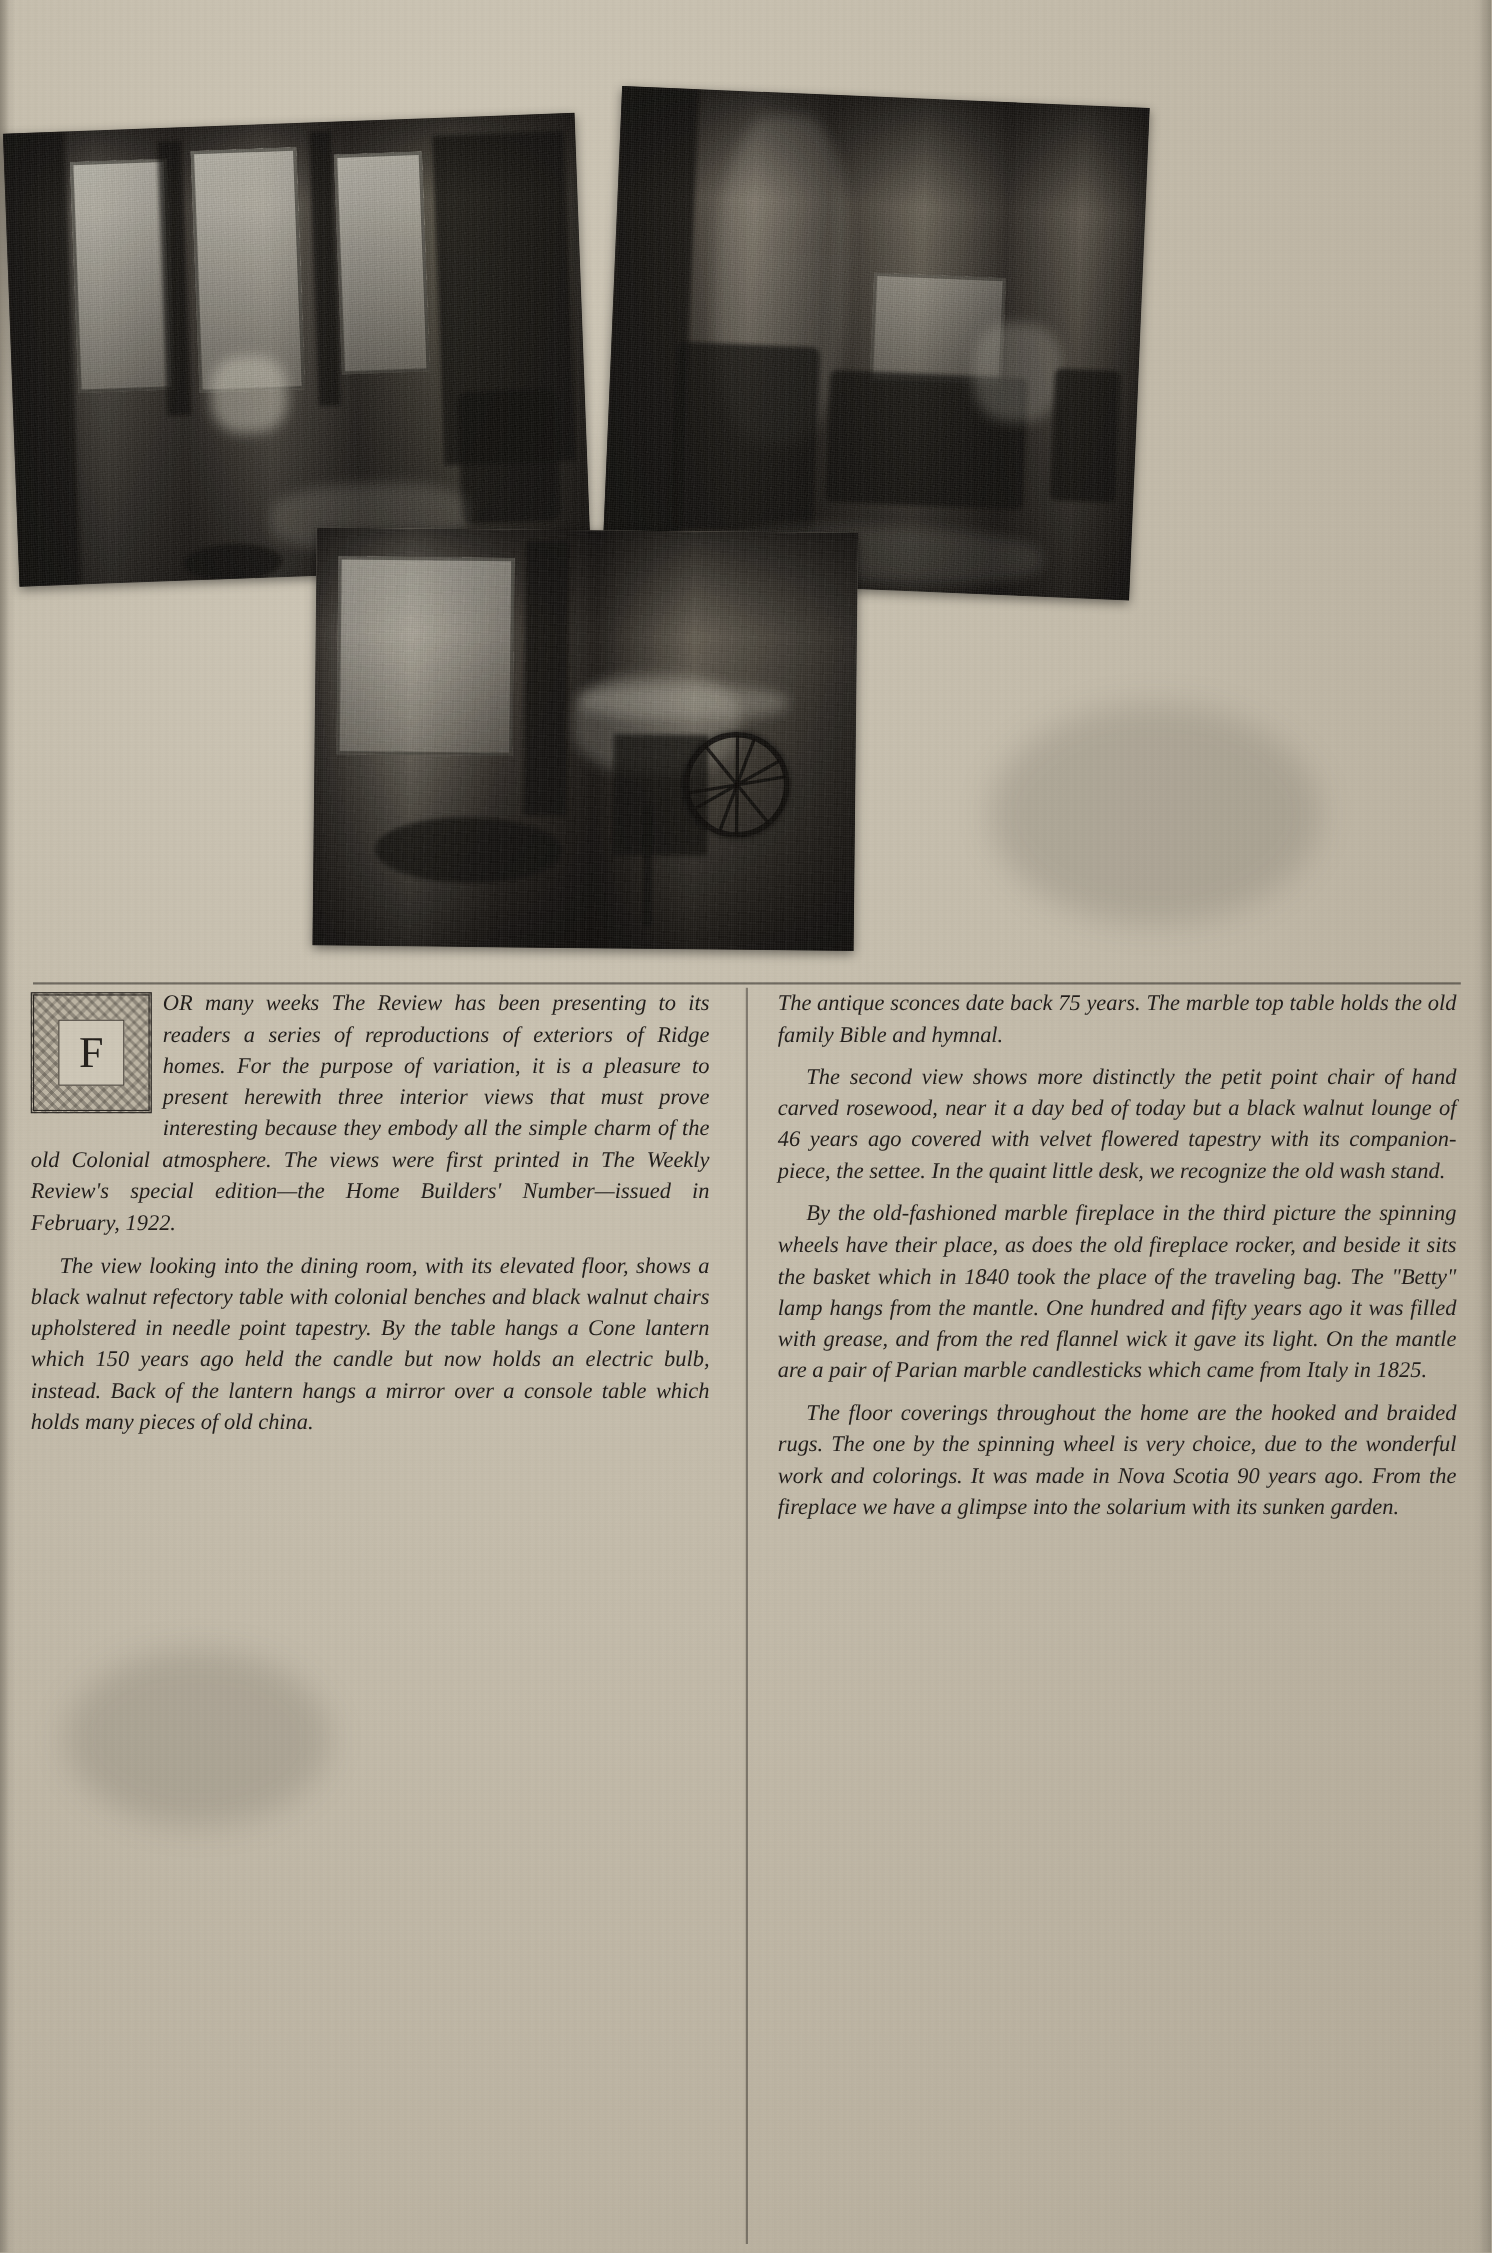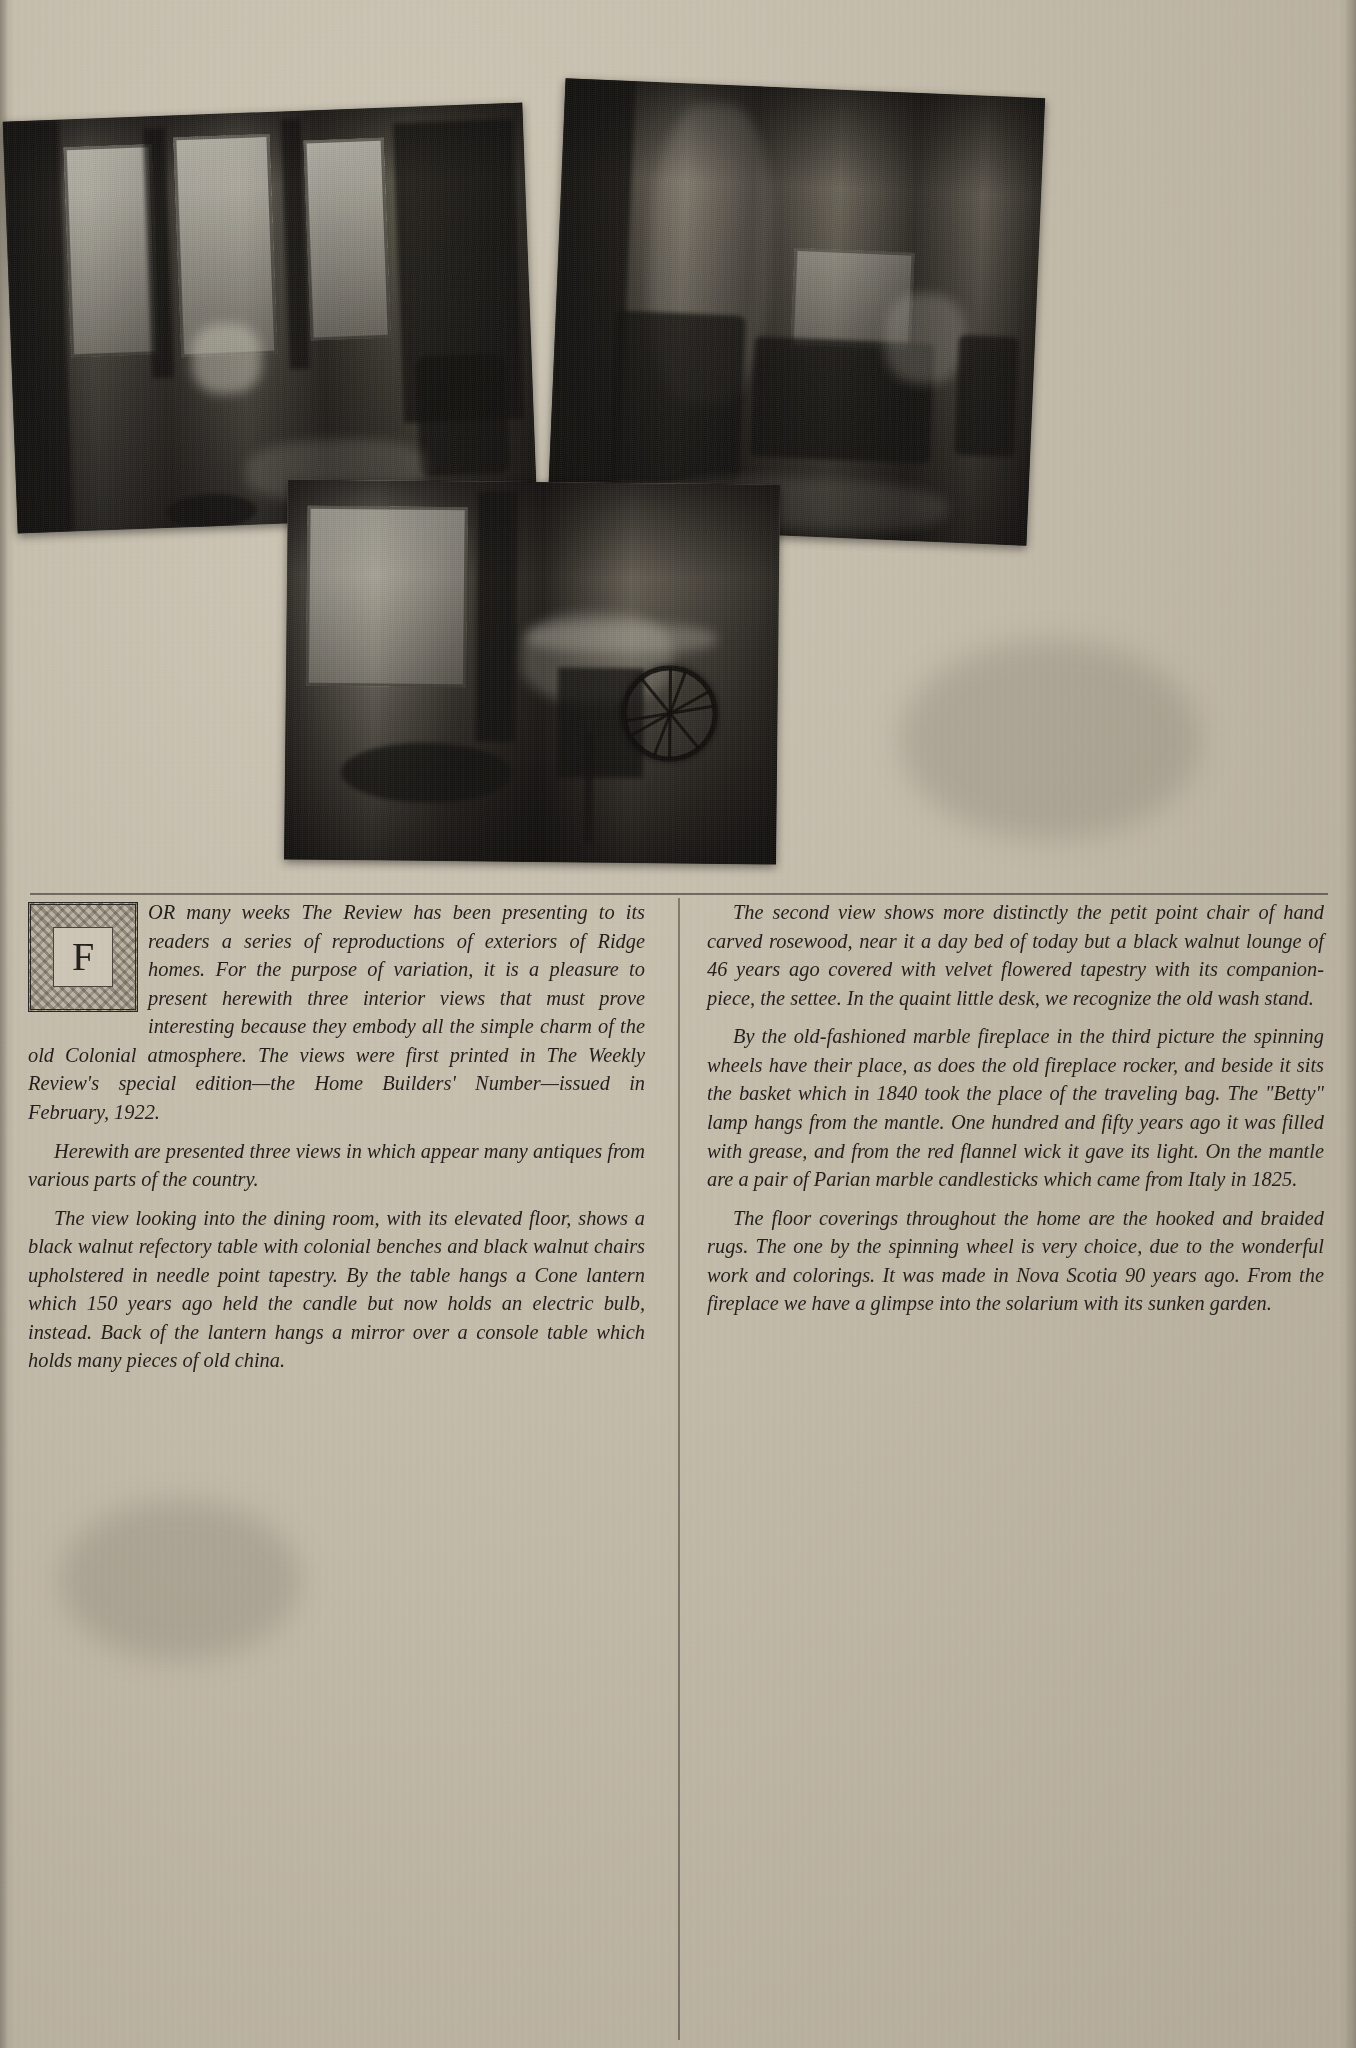--- a/index.html
+++ b/index.html
@@ -264,24 +264,24 @@
 
   <div class="rule-top"></div>
   <div class="col-divider"></div>
 
   <div class="text-block">
     <div class="col col-left">
       <div class="dropcap">
         <div class="letter">F</div>
       </div>
       <p class="first">OR many weeks The Review has been presenting to its readers a series of reproductions of exteriors of Ridge homes. For the purpose of variation, it is a pleasure to present herewith three interior views that must prove interesting because they embody all the simple charm of the old Colonial atmosphere. The views were first printed in The Weekly Review's special edition—the Home Builders' Number—issued in February, 1922.</p>
-      <p>Herewith are presented three views in which appear many antiques from various parts of the country.</p>
       <p>The view looking into the dining room, with its elevated floor, shows a black walnut refectory table with colonial benches and black walnut chairs upholstered in needle point tapestry. By the table hangs a Cone lantern which 150 years ago held the candle but now holds an electric bulb, instead. Back of the lantern hangs a mirror over a console table which holds many pieces of old china.</p>
     </div>
     <div class="col col-right">
+      <p class="first">The antique sconces date back 75 years. The marble top table holds the old family Bible and hymnal.</p>
       <p>The second view shows more distinctly the petit point chair of hand carved rosewood, near it a day bed of today but a black walnut lounge of 46 years ago covered with velvet flowered tapestry with its companion-piece, the settee. In the quaint little desk, we recognize the old wash stand.</p>
       <p>By the old-fashioned marble fireplace in the third picture the spinning wheels have their place, as does the old fireplace rocker, and beside it sits the basket which in 1840 took the place of the traveling bag. The "Betty" lamp hangs from the mantle. One hundred and fifty years ago it was filled with grease, and from the red flannel wick it gave its light. On the mantle are a pair of Parian marble candlesticks which came from Italy in 1825.</p>
       <p>The floor coverings throughout the home are the hooked and braided rugs. The one by the spinning wheel is very choice, due to the wonderful work and colorings. It was made in Nova Scotia 90 years ago. From the fireplace we have a glimpse into the solarium with its sunken garden.</p>
     </div>
   </div>
 
   <div class="smudge" style="left:60px;top:1500px;width:240px;height:160px;"></div>
   <div class="smudge" style="left:900px;top:640px;width:300px;height:200px;"></div>
   <div class="grain"></div>
 </div>

